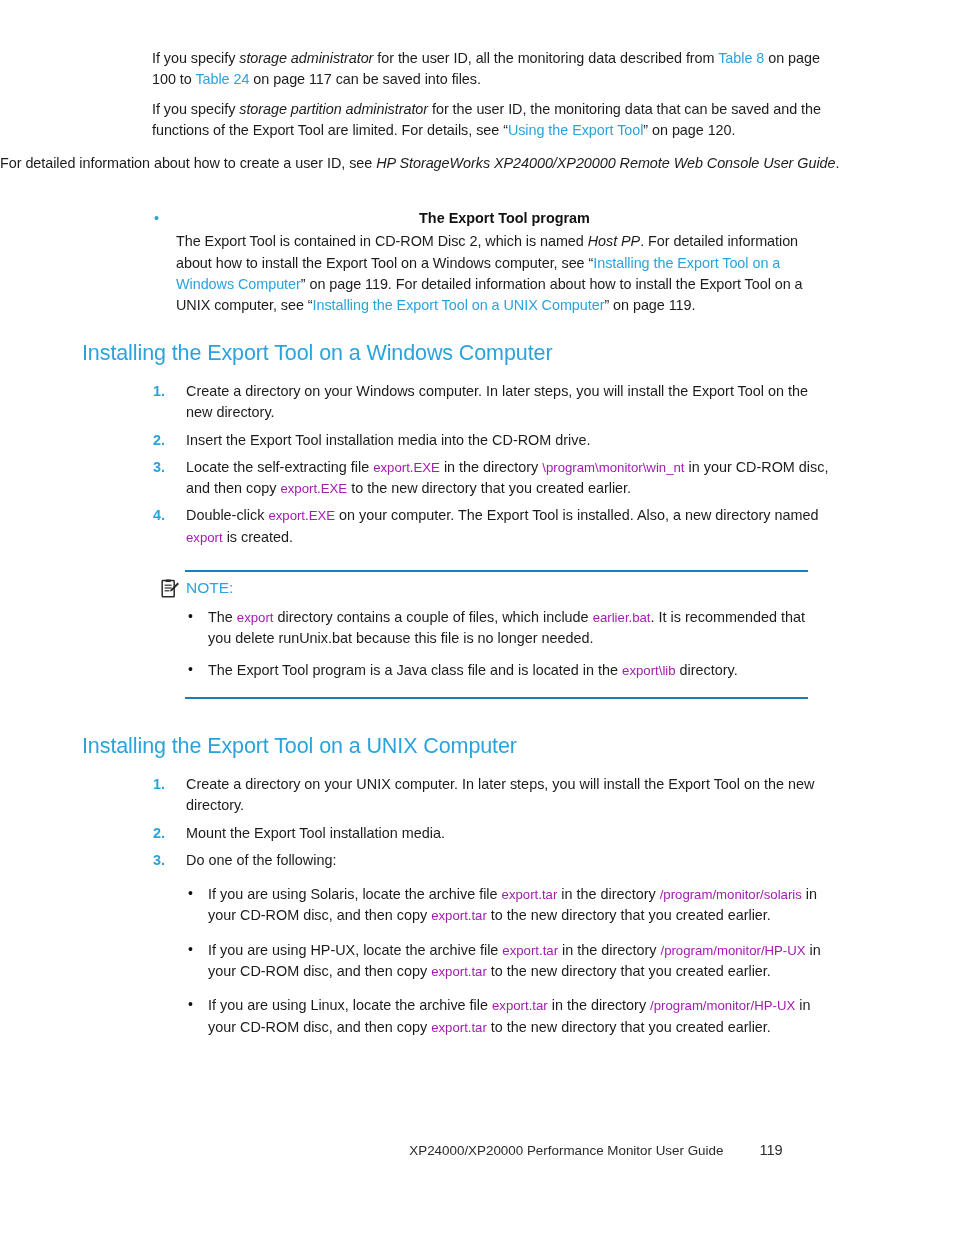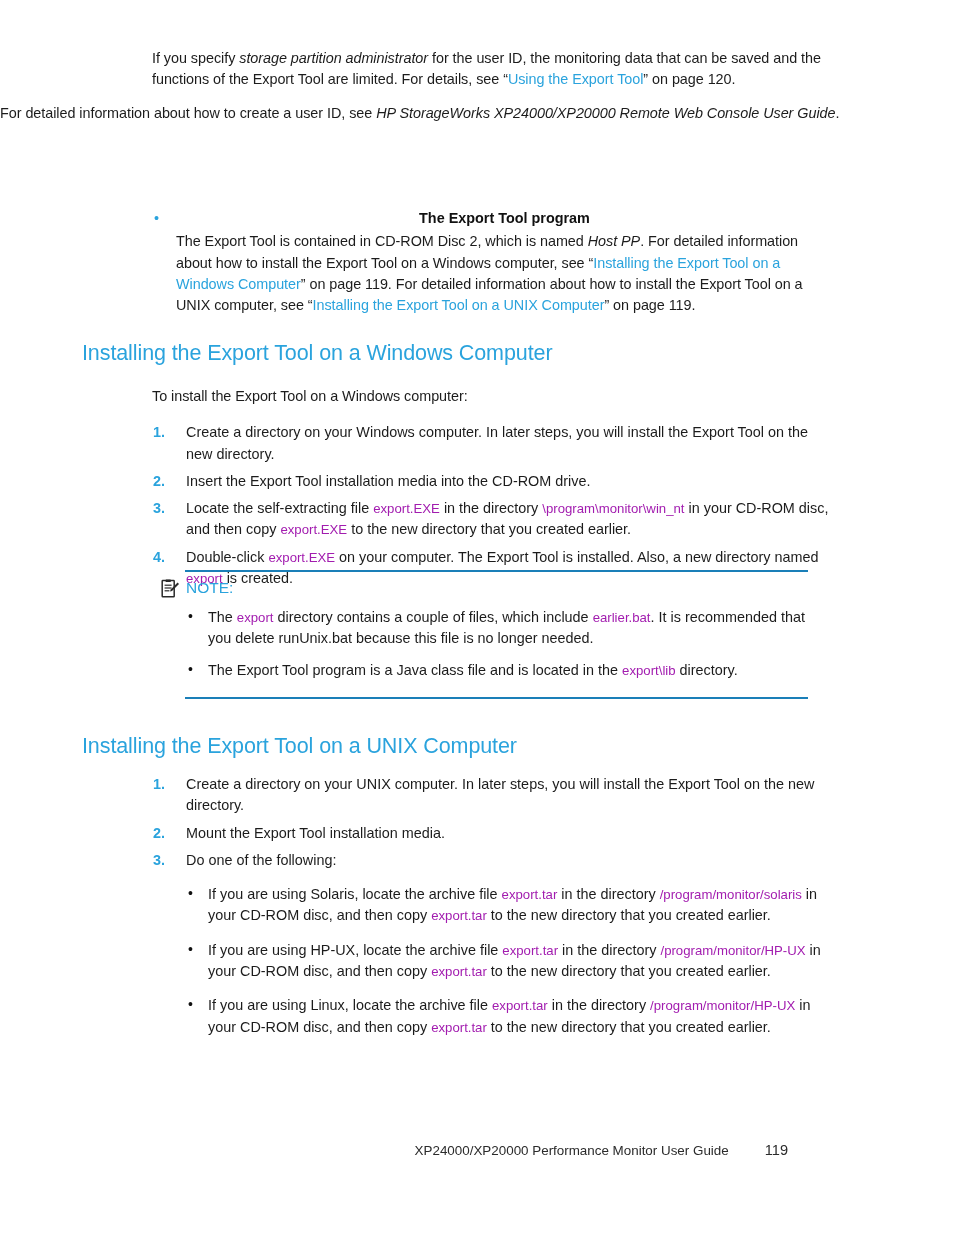--- a/index.html
+++ b/index.html
@@ -167,55 +167,55 @@
     margin-top: 6px;
     margin-bottom: 16px;
   }
 
   
   .footer {
     position: absolute;
     left: 0;
     top: 1142px;
     width: 788px;
-    text-align: right;
+    text-align: center;
   }
   .footer-inner {
     margin-left: 404px;
     font-size: 13.4px;
     color: #2b2b2b;
     white-space: nowrap;
   }
   .footer-pageno { margin-left: 36px; font-size: 14.6px; }
 </style>
 </head>
 <body>
 
 <div class="page">
 
   <div class="intro-wrap">
 
+    <p class="p indent-1 intro-para"><span>If you specify </span><em>storage administrator</em><span> for the user ID, all the monitoring data described from </span><a class="lnk">Table 8</a><span> on page 100 to </span><a class="lnk">Table 24</a><span> on page 117 can be saved into files.</span></p>
 
     <p class="p indent-1 intro-para"><span>If you specify </span><em>storage partition administrator</em><span> for the user ID, the monitoring data that can be saved and the functions of the Export Tool are limited. For details, see “</span><a class="lnk">Using the Export Tool</a><span>” on page 120.</span></p>
 
     <p class="p intro-para" style="margin-right:106px;margin-top:12px;"><span>For detailed information about how to create a user ID, see </span><em>HP StorageWorks XP24000/XP20000 Remote Web Console User Guide</em><span>.</span></p>
   </div>
 
   <div style="position:absolute;left:0;top:208px;width:954px;">
     <div class="blue-bullet-row">
       <span class="bullet">•</span>
       <div class="bullet-title">The Export Tool program</div>
       <p class="p" style="margin:0;margin-top:2px;margin-left:-1px;"><span>The Export Tool is contained in CD-ROM Disc 2, which is named </span><em>Host PP</em><span>. For detailed information about how to install the Export Tool on a Windows computer, see “</span><a class="lnk">Installing the Export Tool on a Windows Computer</a><span>” on page 119. For detailed information about how to install the Export Tool on a UNIX computer, see “</span><a class="lnk">Installing the Export Tool on a UNIX Computer</a><span>” on page 119.</span></p>
     </div>
   </div>
 
   <div style="position:absolute;left:0;top:340px;width:954px;">
     <h2 class="section">Installing the Export Tool on a Windows Computer</h2>
 
-    <p class="p indent-1" style="margin-top:20px;">To install the Export Tool on a Windows computer:</p>
 
     <ol class="steps" style="margin-top:15px;">
       <li>
         <span class="num">1.</span>
         <span>Create a directory on your Windows computer. In later steps, you will install the Export Tool on the new directory.</span>
       </li>
       <li>
         <span class="num">2.</span>
         <span>Insert the Export Tool installation media into the CD-ROM drive.</span>
       </li>

